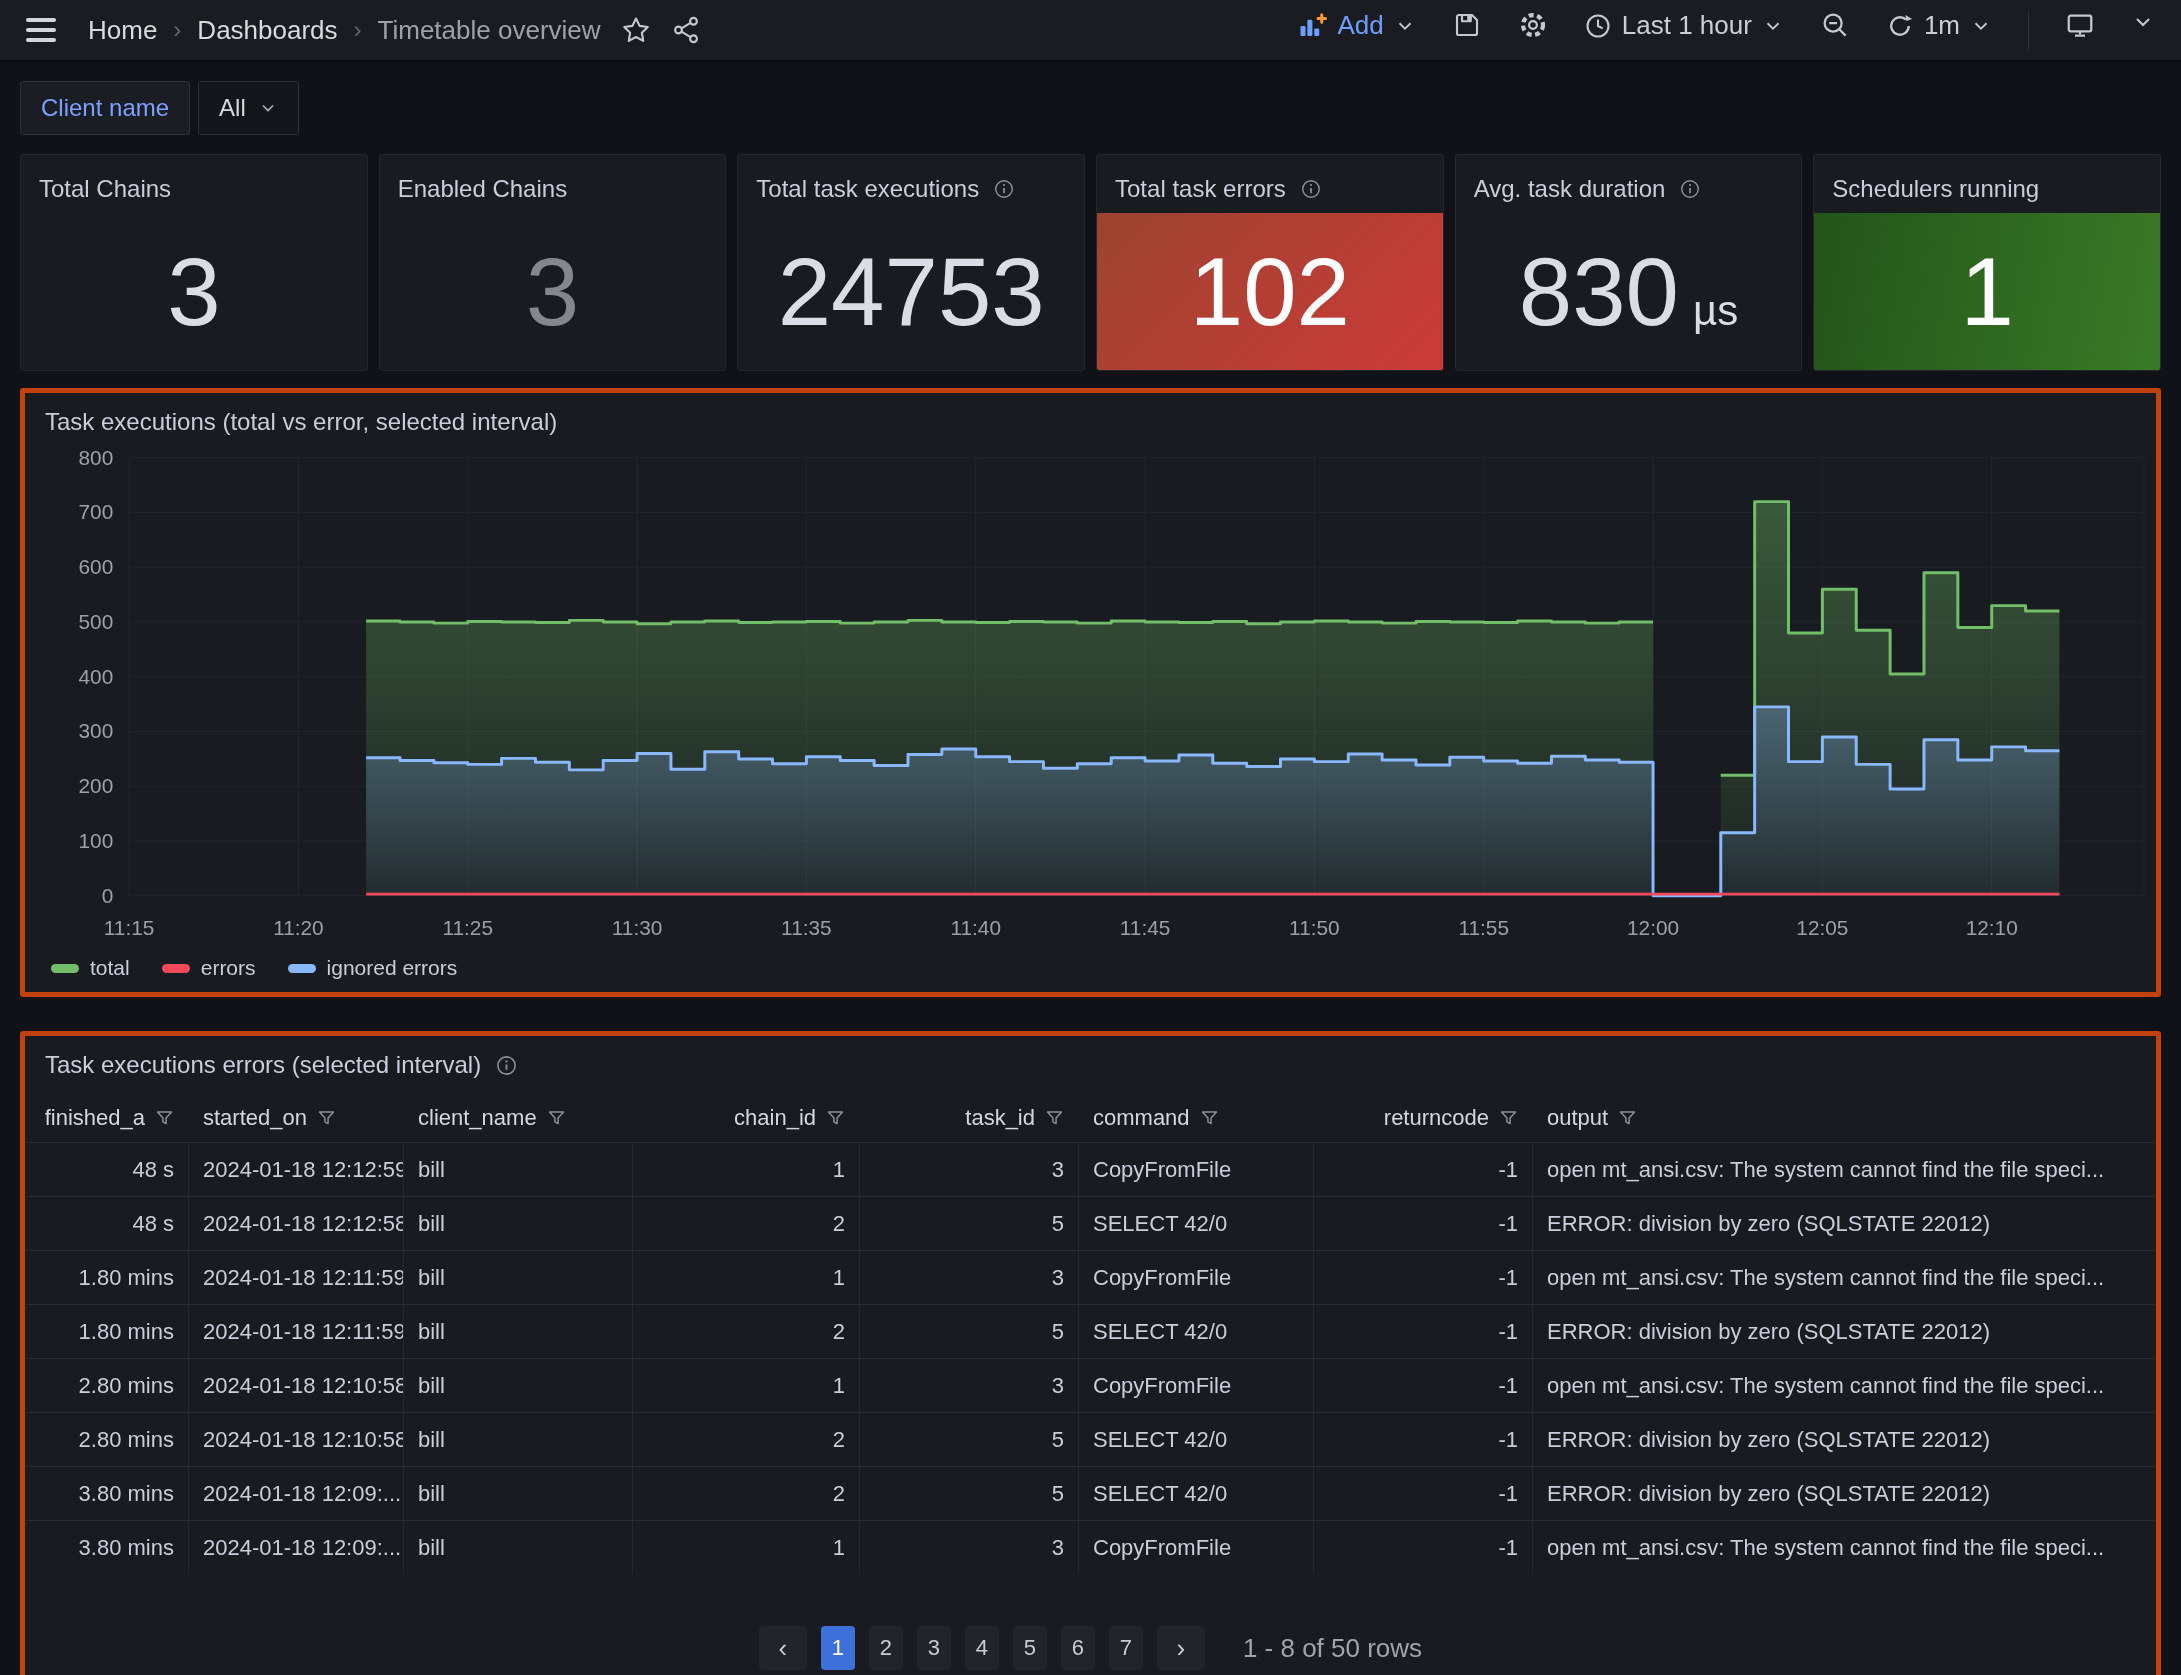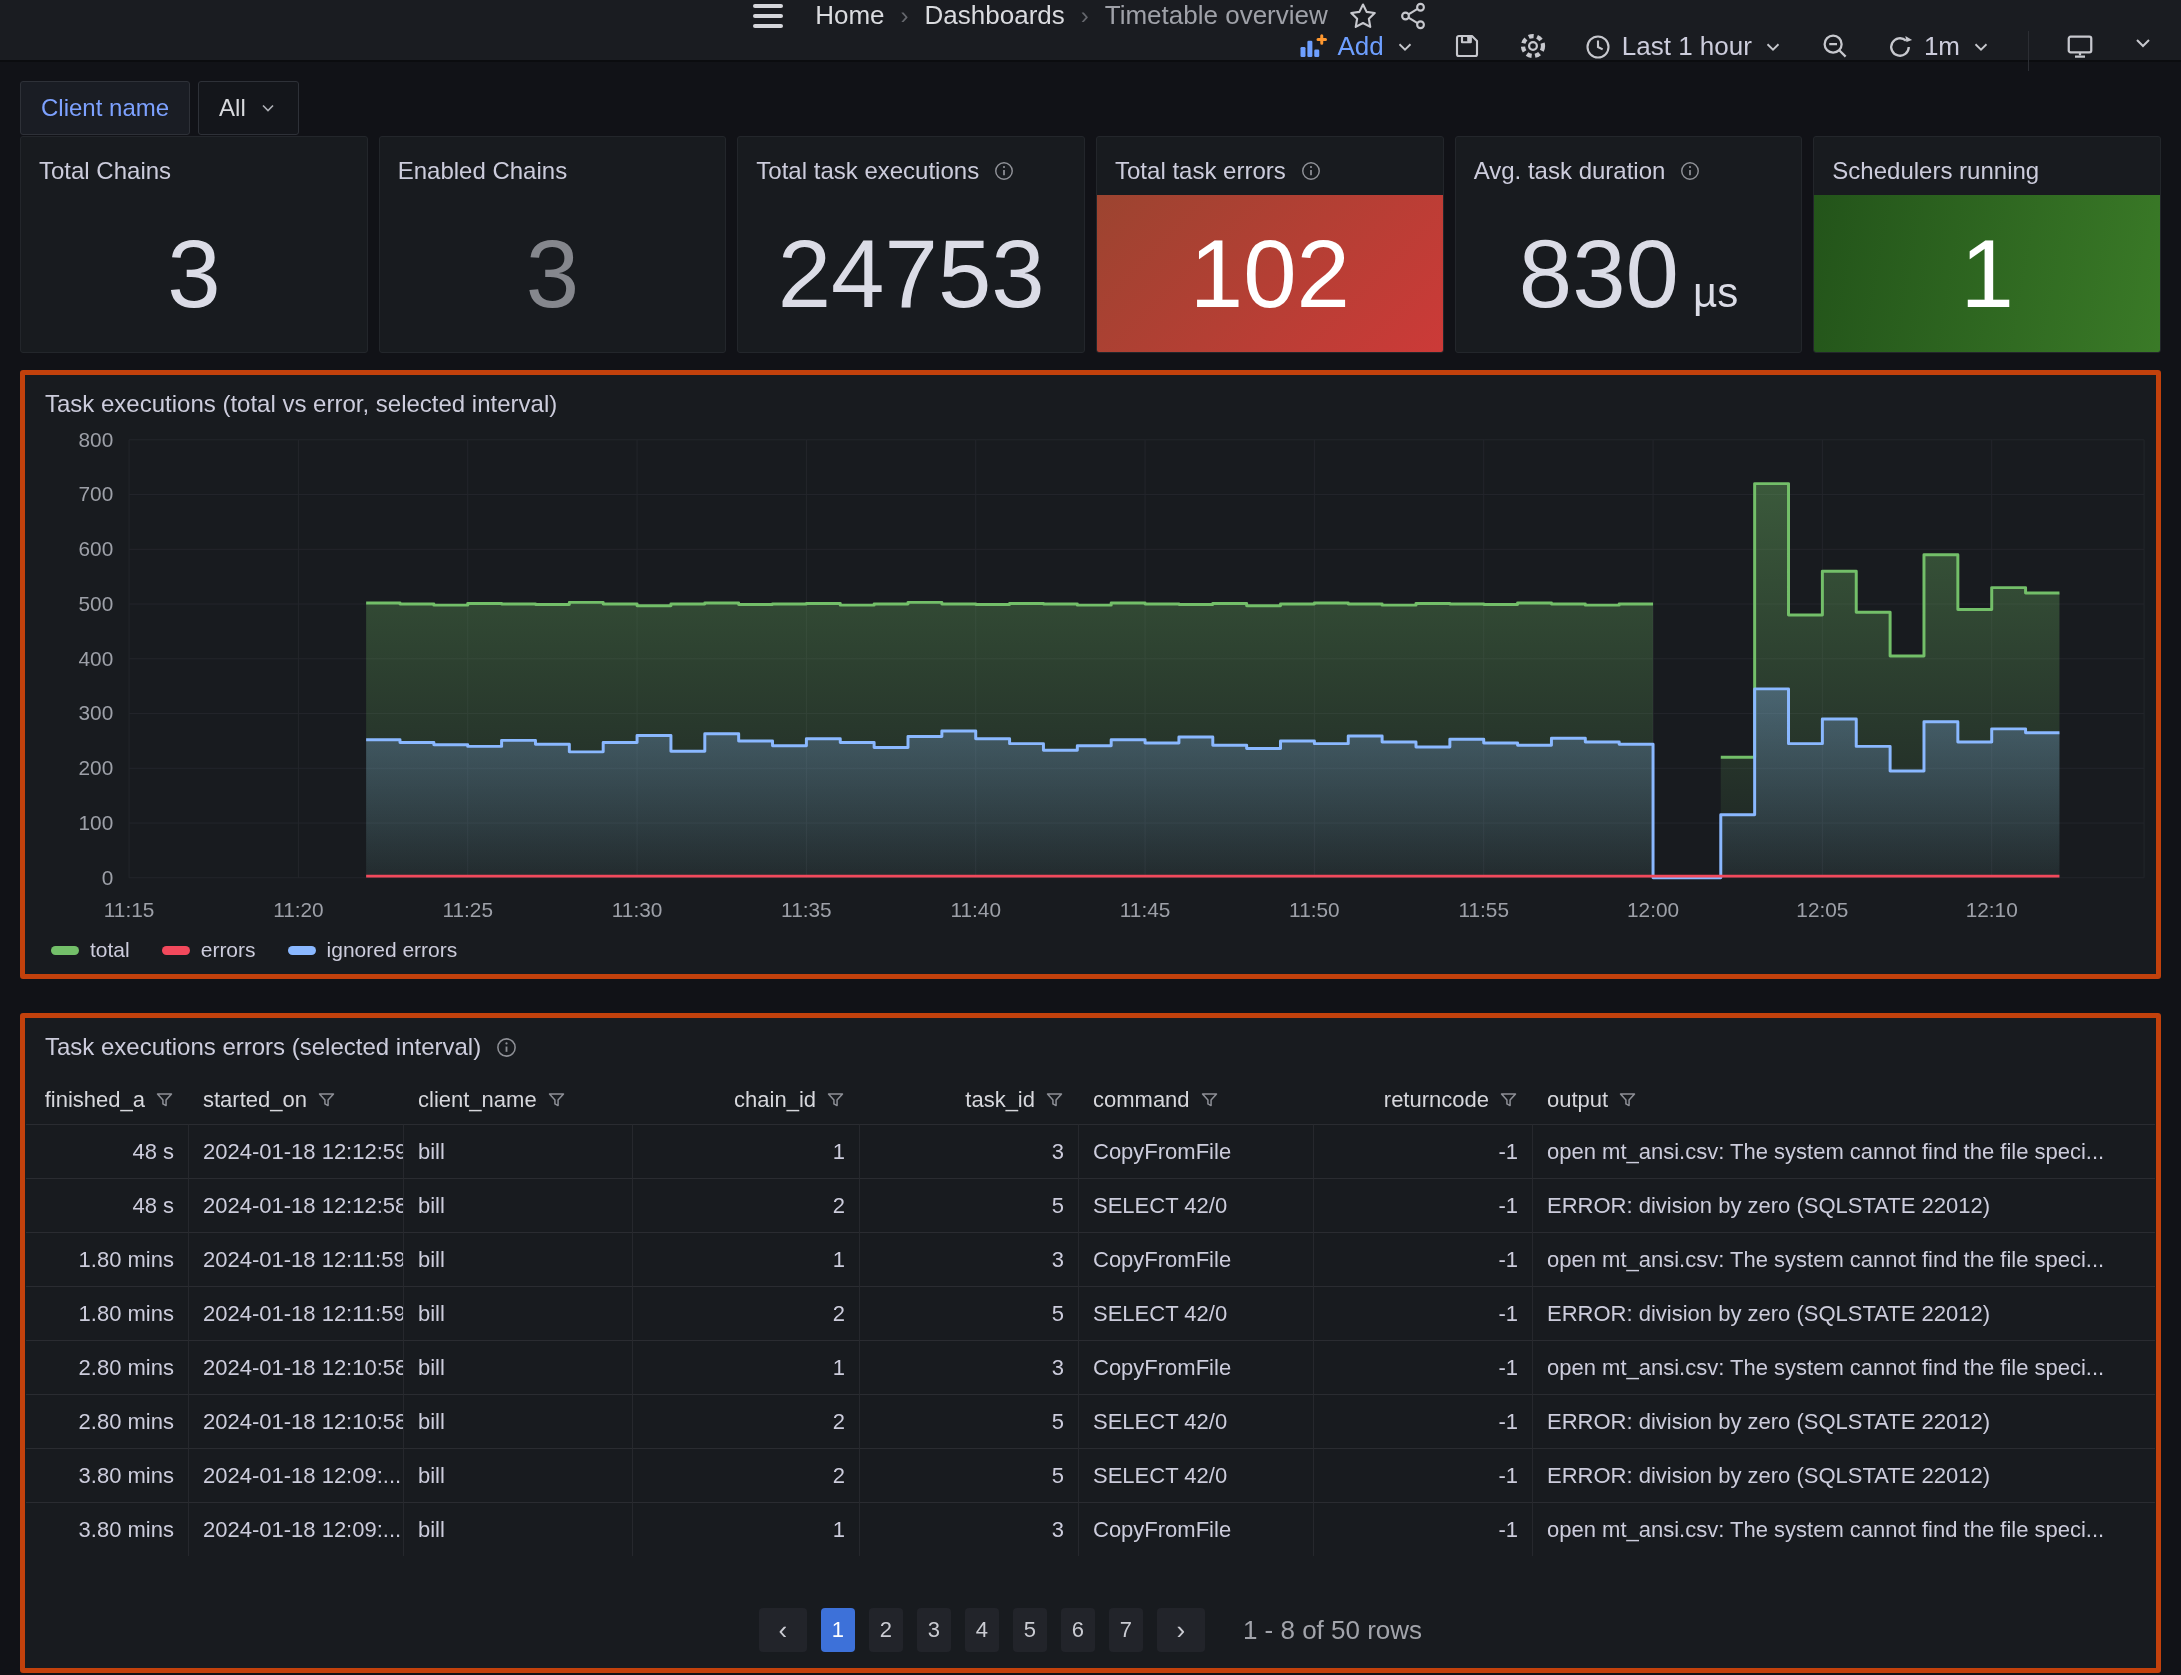--- a/index.html
+++ b/index.html
@@ -2,21 +2,21 @@
 <html><head>
 <meta charset="utf-8">
 <style>
   * { box-sizing: border-box; margin: 0; padding: 0; }
   html,body { width:2181px; height:1676px; background:#111217; overflow:hidden;
     font-family:"Liberation Sans","DejaVu Sans",sans-serif; color:#CCCCDC; }
   svg { display:block; }
 
   
   .topnav { height:62px; background:#1A1C21; border-bottom:2px solid #0B0C0F;
-    display:flex; align-items:center; padding:0 26px;flex-direction:column; }
+    display:flex; align-items:center; padding:0 26px; }
   .nav-left { display:flex; align-items:center; gap:20px; }
   .hamburger { display:flex; flex-direction:column; gap:6px; cursor:pointer; margin-right:12px; }
   .hamburger span { width:30px; height:4px; background:#D5D6DB; border-radius:2px; }
   .breadcrumb { display:flex; align-items:center; gap:16px; font-size:26px; }
   .crumb { color:#DADBDF; cursor:pointer; }
   .crumb.current { color:#9FA1A8; }
   .crumb-sep { color:#65676D; font-size:24px; }
   .nav-icon { color:#C7C8CE; display:flex; align-items:center; }
   .nav-right { margin-left:auto; display:flex; align-items:flex-start; gap:36px; }
   .nav-btn { display:flex; align-items:center; gap:10px; color:#C7C8CE; font-size:26px; cursor:pointer; }
@@ -26,21 +26,21 @@
 
   
   .main { padding:0 20px; }
   .filter-row { margin-top:19px; display:flex; gap:8px; }
   .chip { height:54px; border:1px solid #2E3138; border-radius:3px; display:flex;
     align-items:center; gap:12px; padding:0 20px; font-size:24px; }
   .chip.label { background:#1A1D24; color:#7DA1FF; font-weight:500; }
   .chip.value { background:#14161B; color:#D8D9DD; cursor:pointer; }
 
   
-  .stats-row { margin-top:1px; display:flex; gap:11px; height:217px; }
+  .stats-row { margin-top:19px; display:flex; gap:11px; height:217px; }
   .stat-panel { flex:1; background:#181B1F; border:1px solid #23262B; border-radius:3px;
     display:flex; flex-direction:column; overflow:hidden; }
   .stat-title { height:58px; display:flex; align-items:center; gap:14px;
     padding:10px 18px 0; font-size:24px; font-weight:500; color:#CCCCDC; }
   .stat-body { flex:1; display:flex; align-items:center; justify-content:center; }
   .valwrap { display:flex; align-items:baseline; }
   .stat-value { font-size:96px; font-weight:500; color:#DBDCE6; line-height:1; }
   .stat-unit { font-size:42px; margin-left:14px; color:#DBDCE6; }
   .style-dim .stat-value { color:#85878D; }
   .style-bg-red .stat-value, .style-bg-green .stat-value { color:#FFFFFF; }

